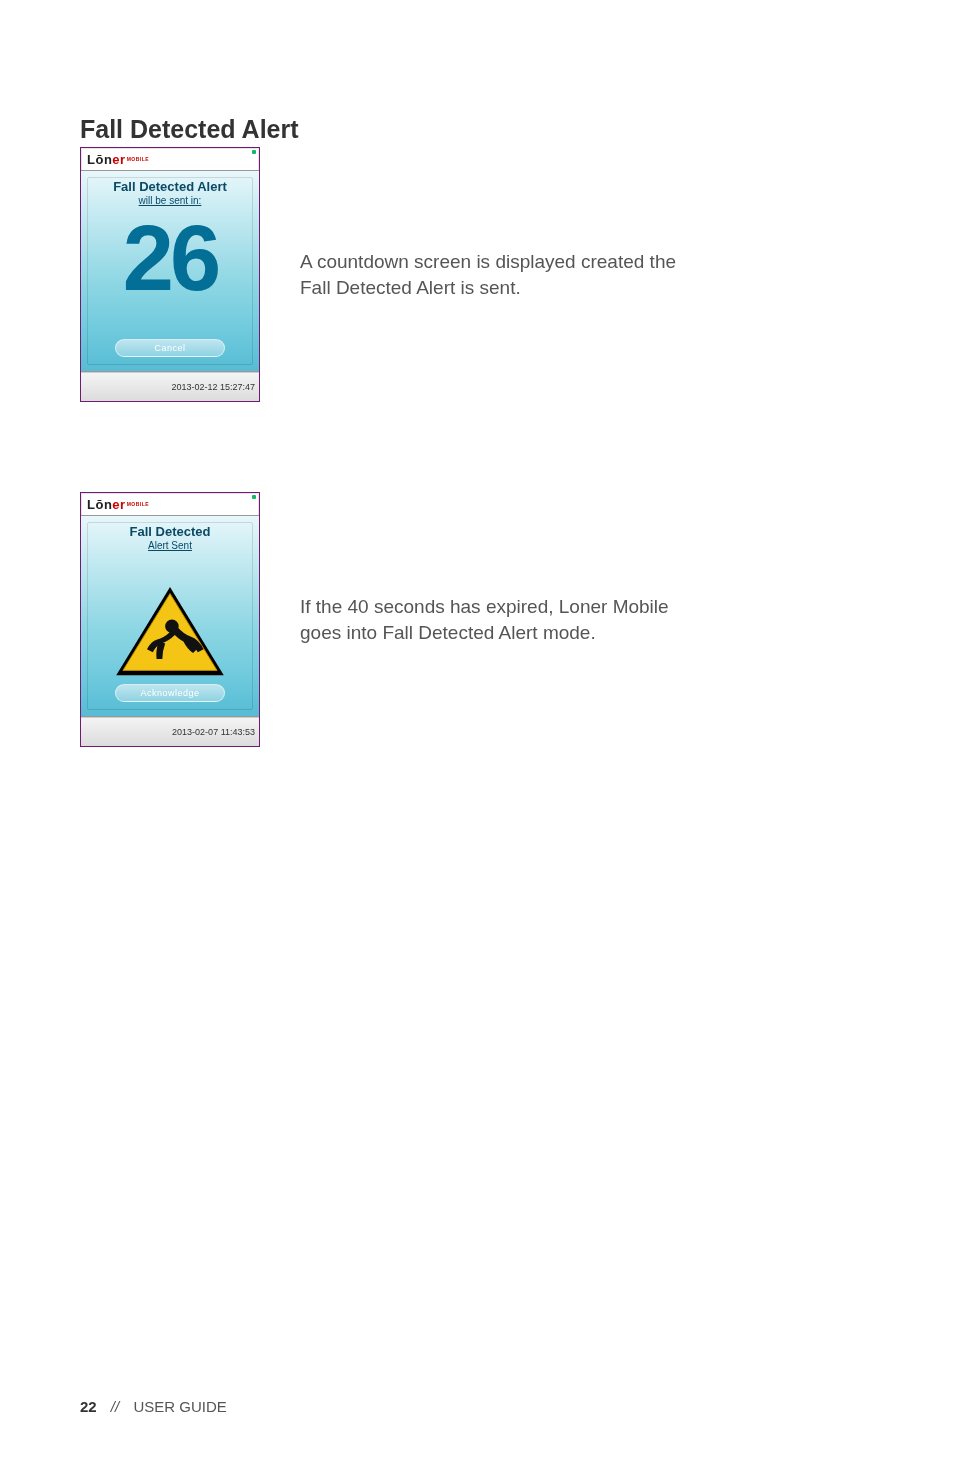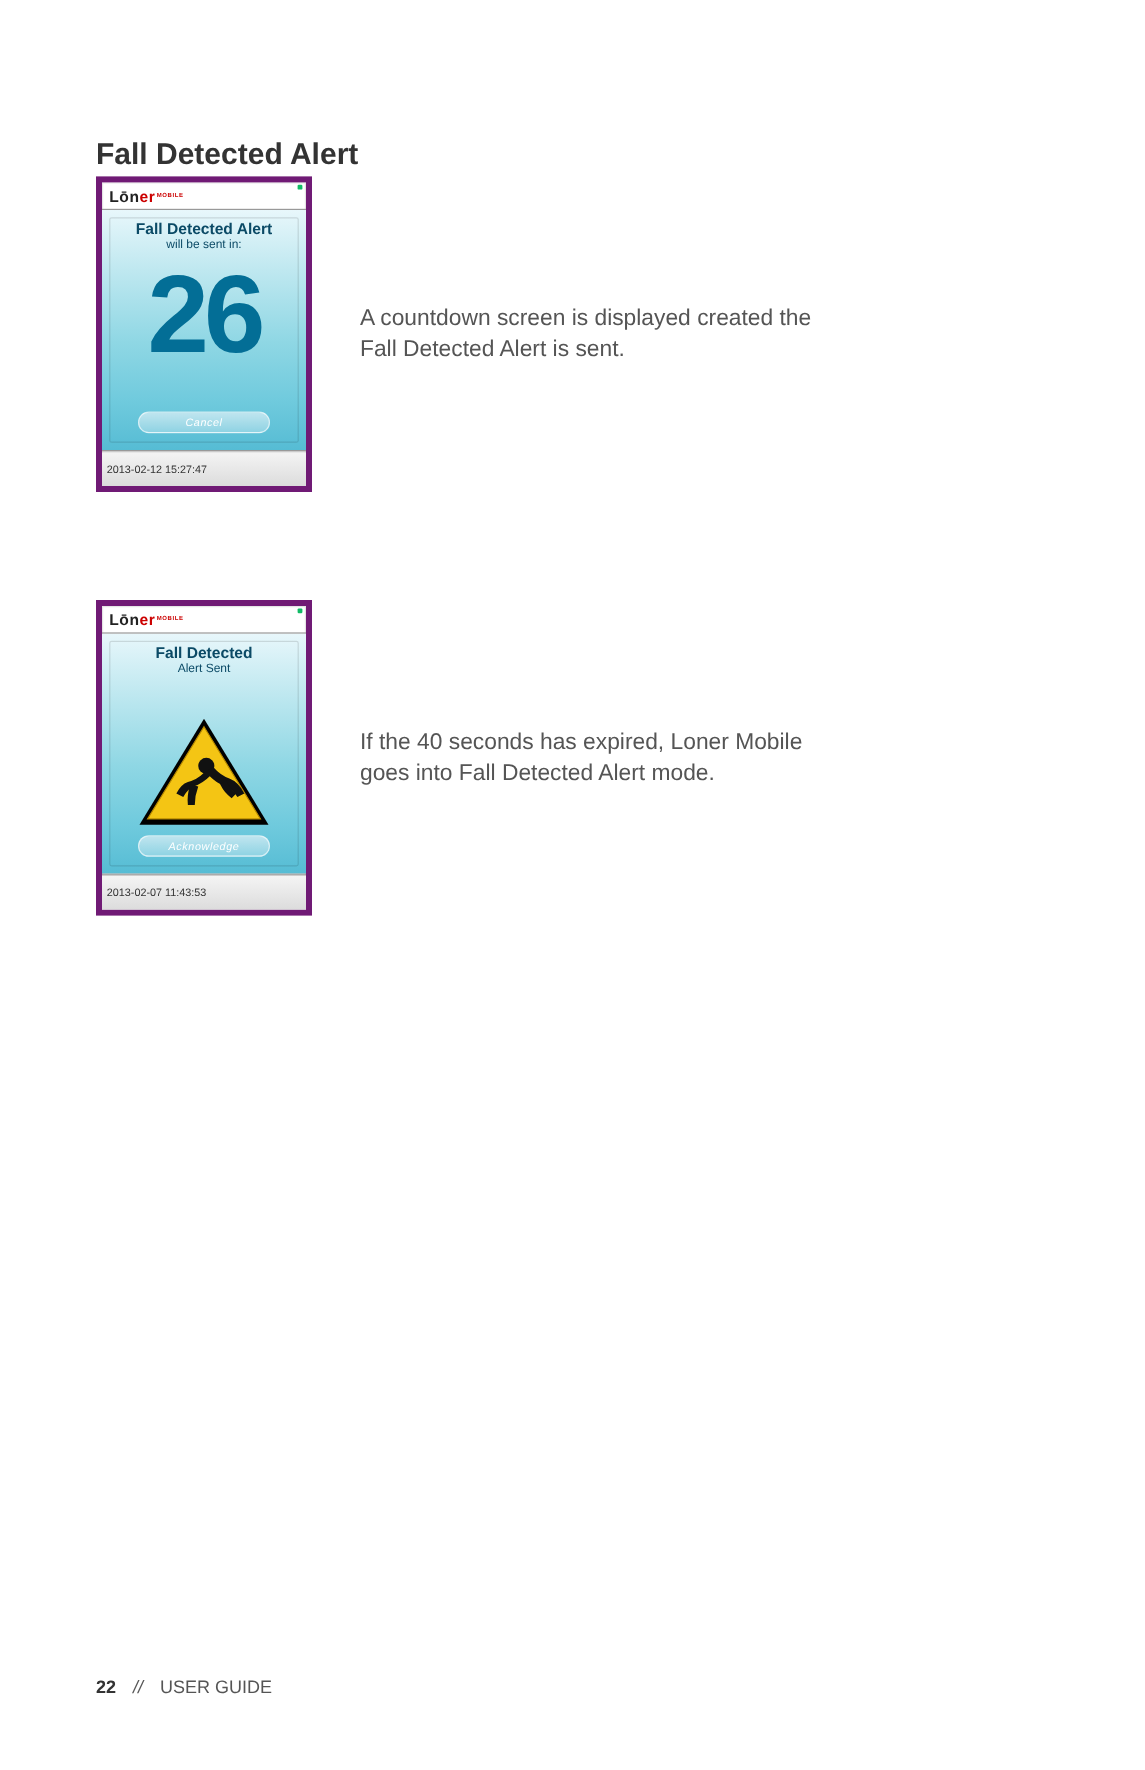--- a/index.html
+++ b/index.html
@@ -2,37 +2,37 @@
 <html><head>
 <meta charset="utf-8">
 <style>
   * { margin: 0; padding: 0; box-sizing: border-box; }
   html, body { width: 954px; height: 1475px; background: #fff; font-family: "Myriad Pro", "Segoe UI", "Helvetica Neue", Arial, sans-serif; color: #333; }
   .page { position: relative; width: 778px; height: 1475px; padding: 115px 80px 60px 80px; }
   .heading { font-size: 25px; font-weight: 700; color: #333; margin-bottom: 3px; }
   .intro { font-size: 19px; font-weight: 300; color: #555; line-height: 1.35; margin-bottom: 24px; }
   .block { display: flex; align-items: center; margin-bottom: 90px; }
   .shot-wrap { width: 180px; margin-right: 40px; flex-shrink: 0; }
-  .phone { width: 180px; border: 5px solid #701a75; background: #fff; position: relative; box-shadow: 0 0 0 1px rgba(0,0,0,.1) inset; }
+  .phone { width: 180px; border: 1px solid #701a75; background: #fff; position: relative; box-shadow: 0 0 0 1px rgba(0,0,0,.1) inset; }
   .phone::after { content: ""; position: absolute; top: 2px; right: 3px; width: 4px; height: 4px; background: #1b6; border-radius: 1px; }
   .brandbar { height: 22px; display: flex; align-items: center; padding: 0 6px; font-weight: 800; font-size: 13px; letter-spacing: .5px; color: #222; }
   .brandbar .er { color: #c00; }
   .brand-sub { font-size: 5px; color: #c00; font-weight: 700; margin-left: 1px; letter-spacing: .5px; }
   .screen { height: 202px; position: relative; border-top: 1px solid #999; border-bottom: 1px solid #999;
             background: linear-gradient(#e8f7fb 0%, #bfe8f0 25%, #8fd7e4 55%, #6fcadd 80%, #56bcd4 100%); }
   .screen-inner { position: absolute; inset: 6px; border: 1px solid rgba(0,0,0,.12); border-radius: 2px; }
   .title1 { text-align: center; color: #0b4a66; font-weight: 700; font-size: 13px; padding-top: 8px; }
-  .title2 { text-align: center; color: #0b4a66; font-weight: 400; font-size: 10px; margin-top: 1px; }
+  .title2 { text-align: center; color: #0b4a66; font-weight: 400; font-size: 10px; margin-top: 1px; text-decoration: underline; }
   .big-num { text-align: center; font-size: 92px; font-weight: 700; color: #036e96; line-height: 1; margin-top: 6px; letter-spacing: -4px; }
   .pill-btn { position: absolute; left: 50%; transform: translateX(-50%); bottom: 14px;
               width: 110px; height: 18px; border-radius: 9px; border: 1px solid rgba(255,255,255,.6);
               background: linear-gradient(#bfe5ef, #8fd3e3); color: #fff; font-size: 9px; letter-spacing: .5px;
-              display: flex; align-items: center; justify-content: center; font-style: italic; }
+              display: flex; align-items: center; justify-content: center; }
   .statusbar { height: 16px; background: linear-gradient(#f4f4f4,#dcdcdc); border-top: 1px solid #ccc; font-size: 9px; color: #333;
-               display: flex; align-items: center; padding: 14px 4px; font-family: Arial, sans-serif; }
+               display: flex; align-items: center; justify-content: flex-end; padding: 14px 4px; font-family: Arial, sans-serif; }
   .sign { position: absolute; left: 50%; top: 68px; transform: translateX(-50%); width: 118px; height: 96px; }
   .sign svg { width: 100%; height: 100%; display: block; }
   .caption { font-size: 19px; font-weight: 300; color: #555; line-height: 1.35; }
   .footer { position: absolute; left: 80px; bottom: 60px; font-size: 15px; color: #555; }
   .footer .pg { font-weight: 700; color: #333; }
   .footer .sep { margin: 0 10px; font-style: italic; }
 </style>
 </head>
 <body>
 

